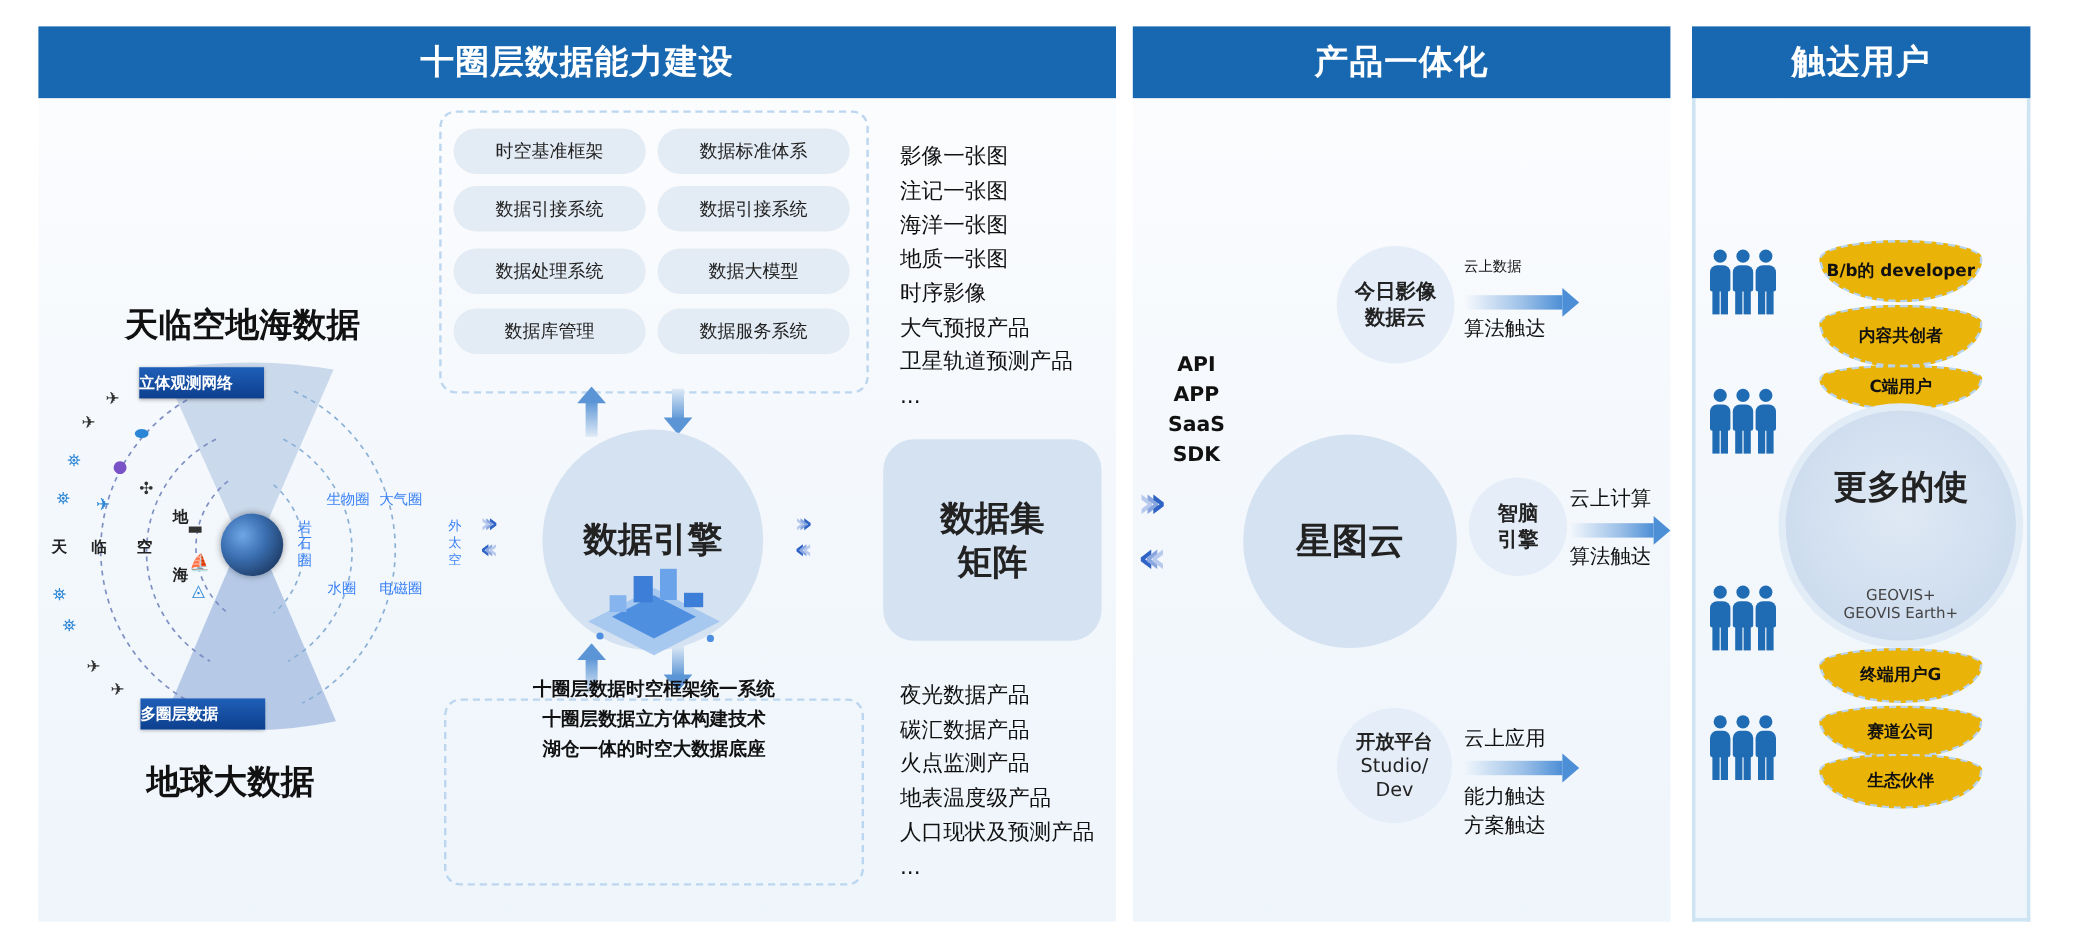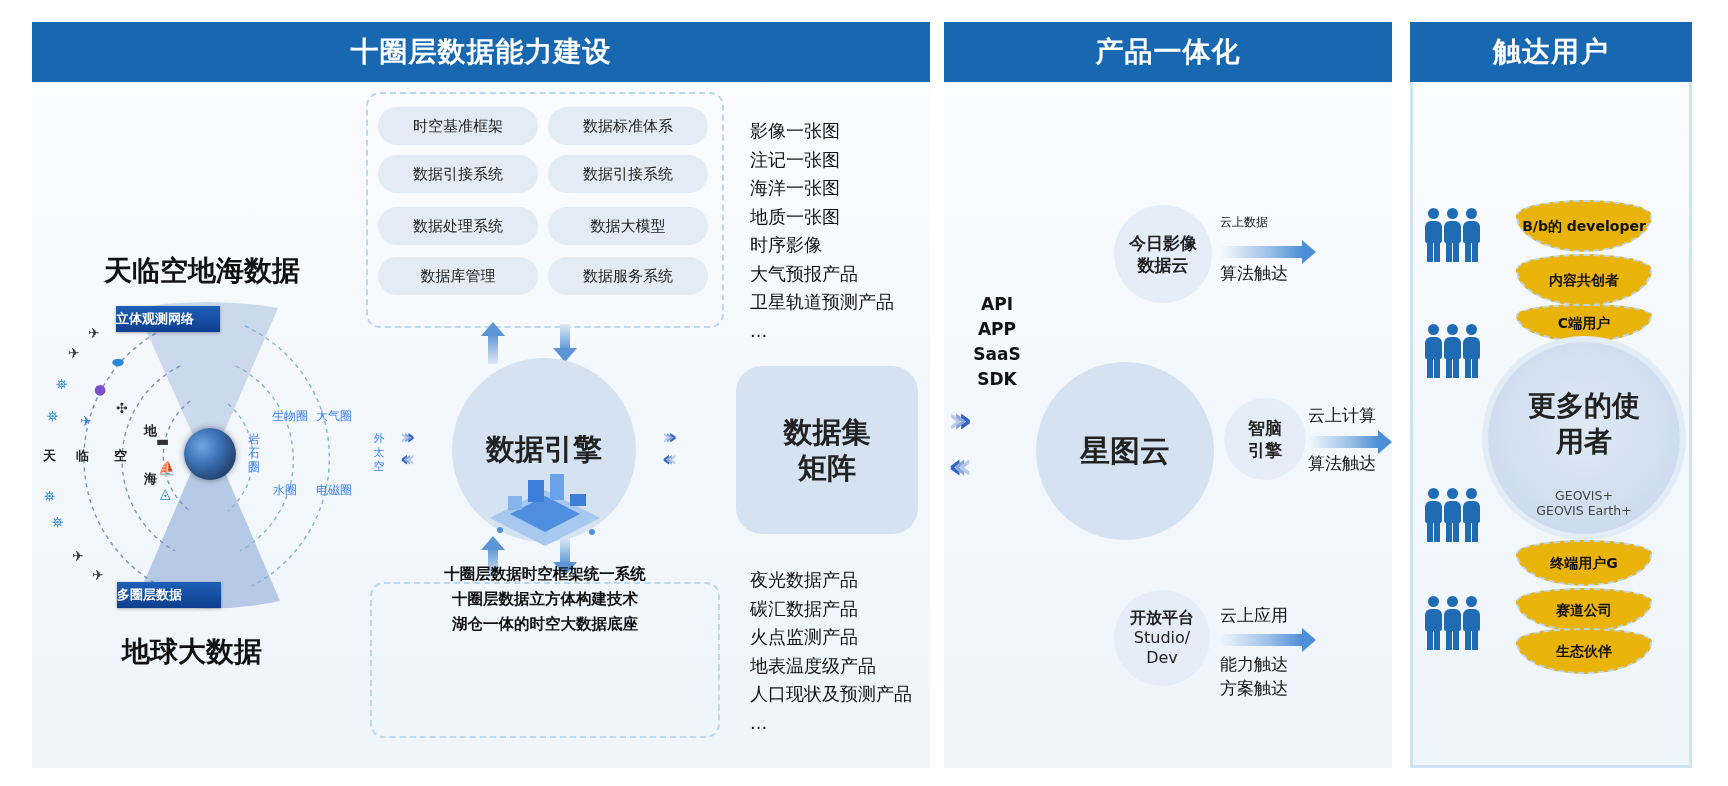--- a/index.html
+++ b/index.html
@@ -344,21 +344,20 @@
     </div>
 </div>
 
 <div class="arc" style="left:1516px; top:200px; height:52px;">B/b的 developer</div>
 <div class="arc" style="left:1516px; top:254px; height:52px;">内容共创者</div>
 <div class="arc" style="left:1516px; top:304px; height:38px;">C端用户</div>
 
 <div class="user-circle" style="left:1488px; top:342px; width:192px; height:192px;"></div>
 <div class="abs" style="left:1488px; top:388px; width:192px; text-align:center; font-size:28px; font-weight:bold; line-height:36px; color:#222;">
   <div>更多的使</div>
-  <div>用者</div>
 </div>
 <div class="abs" style="left:1488px; top:488px; width:192px; text-align:center; font-size:12.5px; line-height:15px; color:#444;">
   <div>GEOVIS+</div>
   <div>GEOVIS Earth+</div>
 </div>
 
 <div class="arc" style="left:1516px; top:540px; height:46px;">终端用户G</div>
 <div class="arc" style="left:1516px; top:588px; height:44px;">赛道公司</div>
 <div class="arc" style="left:1516px; top:628px; height:46px;">生态伙伴</div>
 

